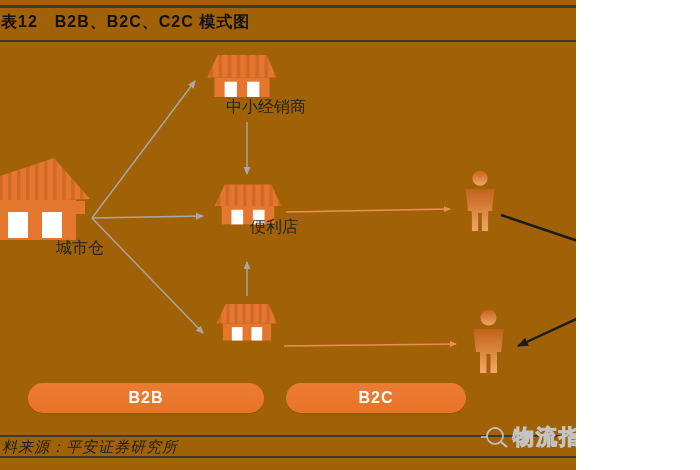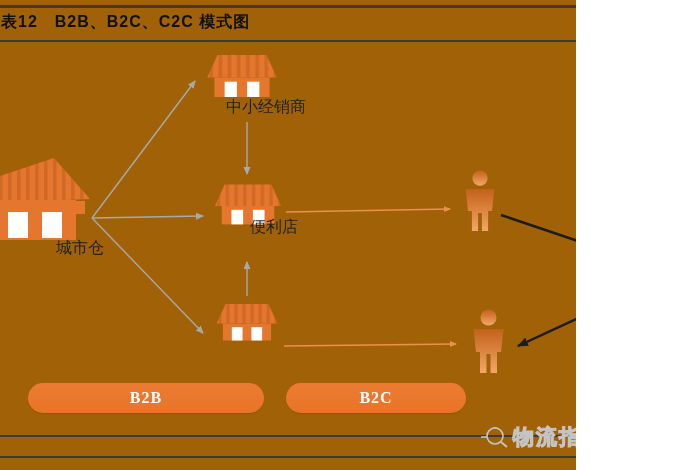--- a/index.html
+++ b/index.html
@@ -18,21 +18,20 @@
   }
   .icon-box{position:absolute;}
   .icon-box svg{display:block;width:100%;height:100%;}
   #arrow-layer{position:absolute;left:0;top:0;width:700px;height:470px;pointer-events:none;}
   .bar{
     position:absolute;top:383px;height:30px;border-radius:15px;
     background:linear-gradient(180deg, var(--bar-orange,#EC7B33) 0%, #e87426 100%);
     color:#fff;font-weight:bold;font-size:16px;letter-spacing:1px;
     display:flex;align-items:center;justify-content:center;
     box-shadow:0 1px 1px rgba(0,0,0,0.12);
-    font-family:Liberation Serif, serif;
   }
   #bar-b2b{left:28px;width:236px;}
   #bar-b2c{left:286px;width:180px;text-align:right;}
   #bar-c2c{left:494px;width:199px;}
   #source-line{
     position:absolute;left:2px;top:438px;font-family:"Liberation Serif", serif;
     font-style:italic;font-size:15px;color:#1d1d1d;letter-spacing:1px;white-space:nowrap;
   }
   #watermark{
     position:absolute;right:-6px;top:423px;display:flex;align-items:center;gap:2px;
@@ -151,20 +150,21 @@
     <svg viewBox="0 0 40 66">
       <ellipse cx="20" cy="8.5" rx="8" ry="8" fill="url(#personGrad)"></ellipse>
       <path d="M5,20 H35 L32.5,43 H28.5 V64 H22 V45 H18 V64 H11.5 V43 H7.5 Z" fill="url(#personGrad)"></path>
     </svg>
   </div>
 
   <div class="bar" id="bar-b2b">B2B</div>
   <div class="bar" id="bar-b2c">B2C</div>
 
   <div id="footer-rule-1" class="rule"></div>
+  <div id="source-line">料来源：平安证券研究所</div>
   <div id="watermark">
     <svg width="30" height="28" viewBox="0 0 30 28">
       <line x1="0" y1="14" x2="6" y2="14" stroke="var(--watermark-gray,#c4c4c4)" stroke-width="1.6"></line>
       <circle cx="14" cy="13" r="8" fill="none" stroke="var(--watermark-gray,#c4c4c4)" stroke-width="1.6"></circle>
       <line x1="20" y1="19" x2="26" y2="24" stroke="var(--watermark-gray,#c4c4c4)" stroke-width="2"></line>
       <path d="M10,6 q4,-3 8,0" fill="none" stroke="var(--watermark-gray,#c4c4c4)" stroke-width="1.2"></path>
     </svg>
     <span id="watermark-text">物流指</span>
   </div>
   <div id="footer-rule-2" class="rule"></div>

